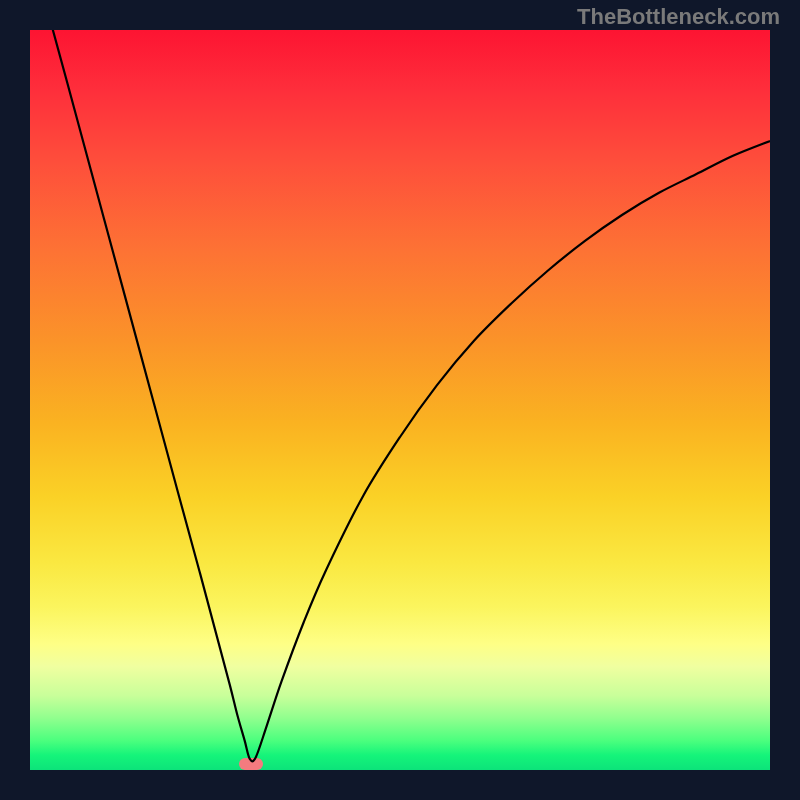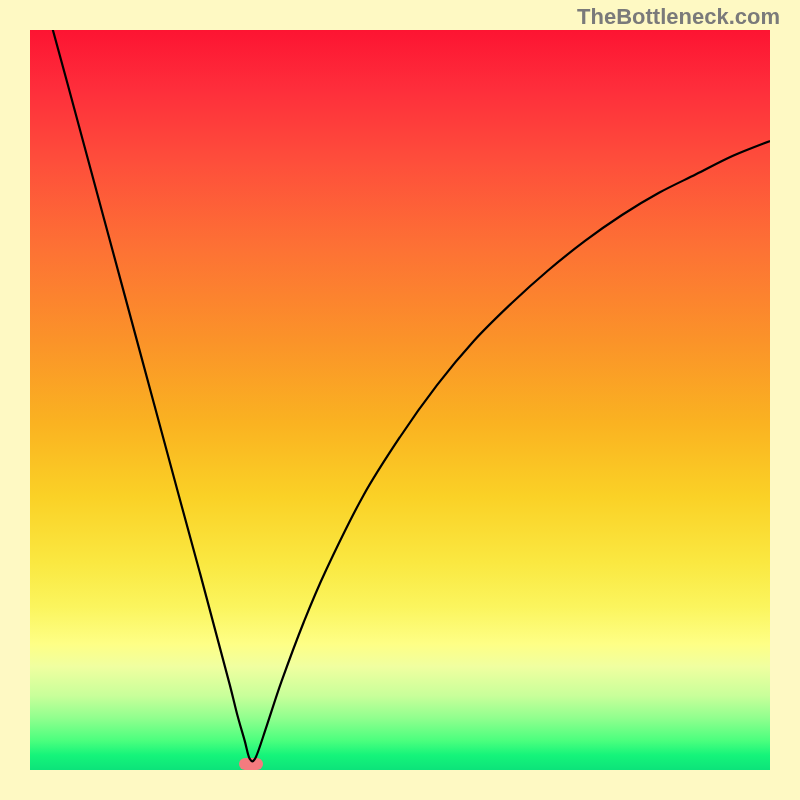--- a/index.html
+++ b/index.html
@@ -4,21 +4,21 @@
 <style>
   body {
     margin: 0;
     padding: 0;
     background: #fff;
   }
   .chart-container {
     position: relative;
     width: 800px;
     height: 800px;
-    background: #fef9c3;
+    background: #0f172a;
   }
   .watermark {
     position: absolute;
     top: 4px;
     right: 20px;
     font-family: Arial, Helvetica, sans-serif;
     font-size: 22px;
     font-weight: bold;
     color: #7a7a7a;
     z-index: 4;

